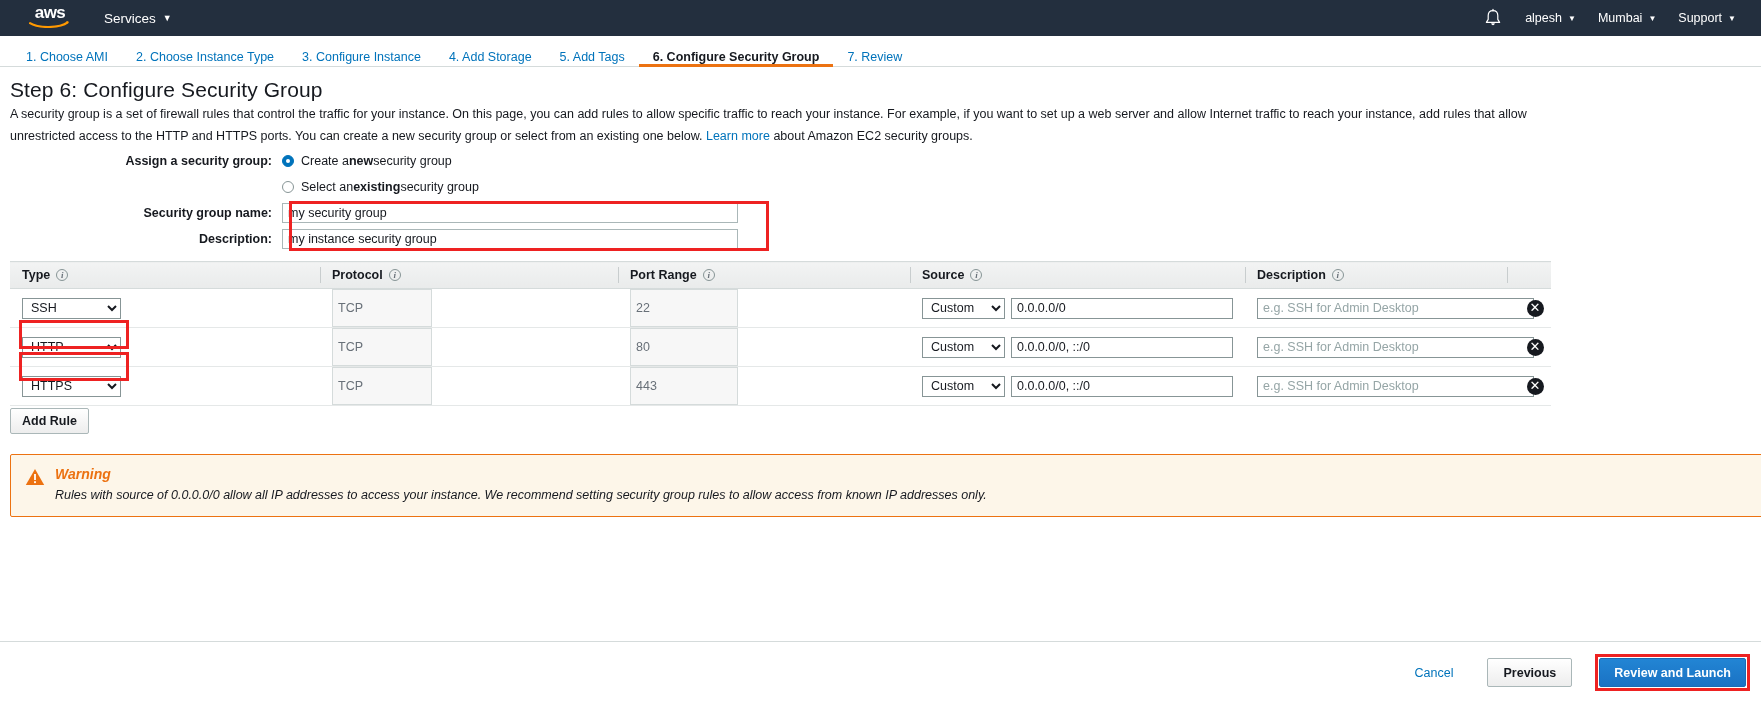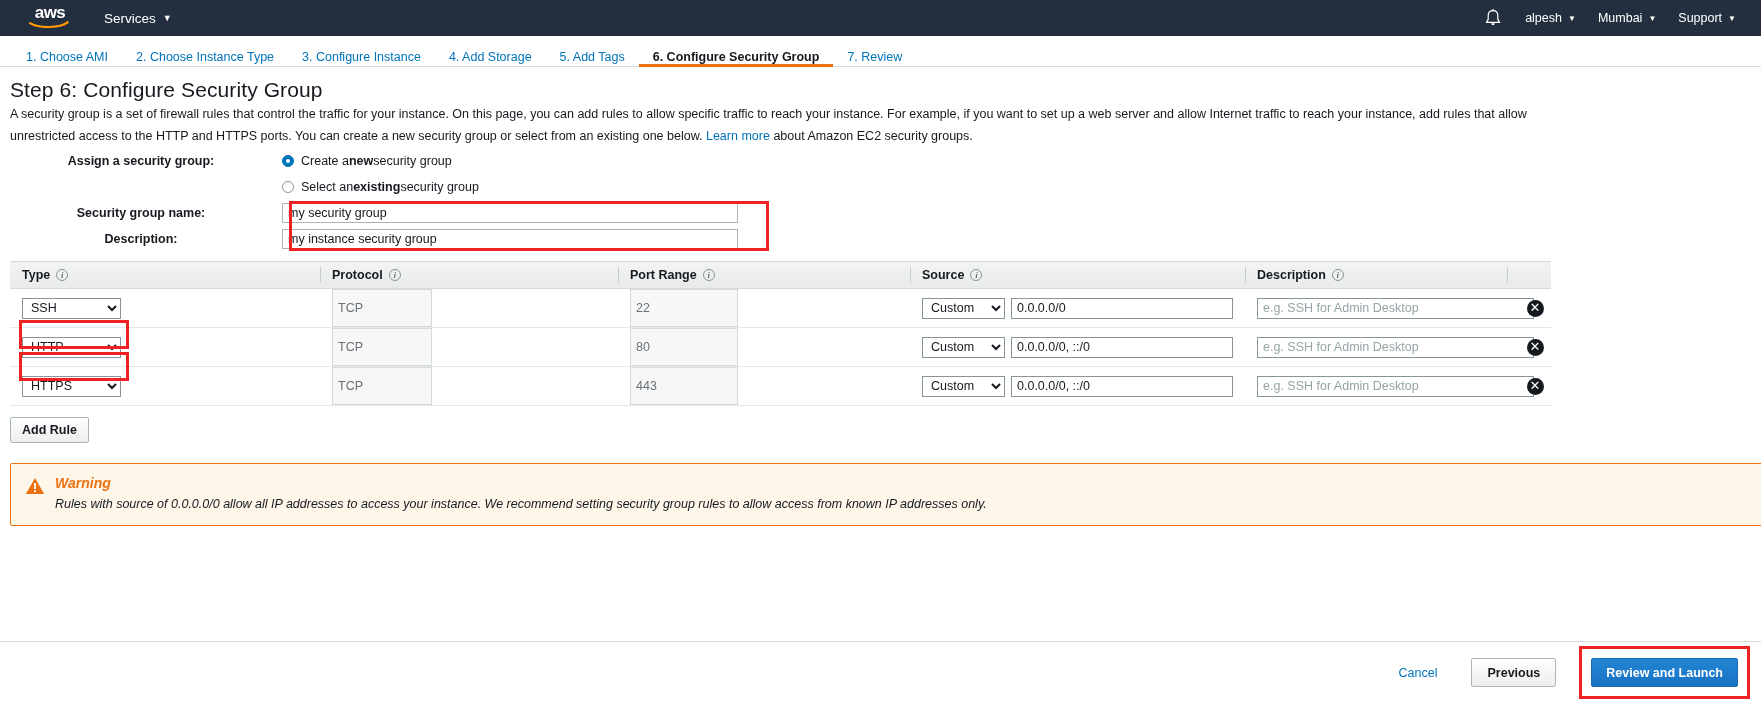--- a/index.html
+++ b/index.html
@@ -109,21 +109,21 @@
     margin: 0 0 6px 0;
     max-width: 1548px;
   }
   p.desc a { color: #0073bb; text-decoration: none; }
 
   
   .form-block { margin-top: 5px; position: relative; }
   .frow { display: flex; align-items: center; min-height: 21px; }
   .flabel {
     width: 272px;
-    text-align: center;
+    text-align: right;
     padding-right: 10px;
     font-weight: bold;
     font-size: 12.5px;
     color: #16191f;
   }
   .radio-line { display: flex; align-items: center; font-size: 12.5px; }
   .radio {
     width: 12px; height: 12px;
     border-radius: 50%;
     border: 1px solid #879596;
@@ -257,21 +257,21 @@
     font-size: 13px;
     line-height: 16px;
     text-align: center;
     cursor: pointer;
     font-family: "Liberation Sans", sans-serif;
   }
   #hl-http  { left: 9px; top: 59px;  width: 110px; height: 29px; }
   #hl-https { left: 9px; top: 91px;  width: 110px; height: 29px; }
 
   .addrule {
-    margin-top: 11px;
+    margin-top: 2px;
     height: 26px;
     padding: 0 11px;
     background: linear-gradient(#ffffff, #ededed);
     border: 1px solid #aab7b8;
     border-radius: 2px;
     font-family: "Liberation Sans", sans-serif;
     font-size: 12.5px;
     font-weight: bold;
     color: #16191f;
     cursor: pointer;
@@ -322,21 +322,21 @@
     background: linear-gradient(#ffffff, #ededed);
     border: 1px solid #aab7b8;
     border-radius: 2px;
     font-family: "Liberation Sans", sans-serif;
     font-size: 12.5px;
     font-weight: bold;
     color: #16191f;
     cursor: pointer;
     margin-right: 11px;
   }
-  .btn-launch-wrap { position: relative; padding: 12px; }
+  .btn-launch-wrap { position: relative; padding: 4px; }
   .btn-launch-wrap .ring {
     position: absolute; left: 0; top: 0; right: 0; bottom: 0;
     border: 3px solid #ee2222;
     pointer-events: none;
   }
   .btn-launch {
     height: 29px;
     padding: 0 14px;
     background: linear-gradient(#2285d4, #1a72c4);
     border: 1px solid #1a6cb5;

